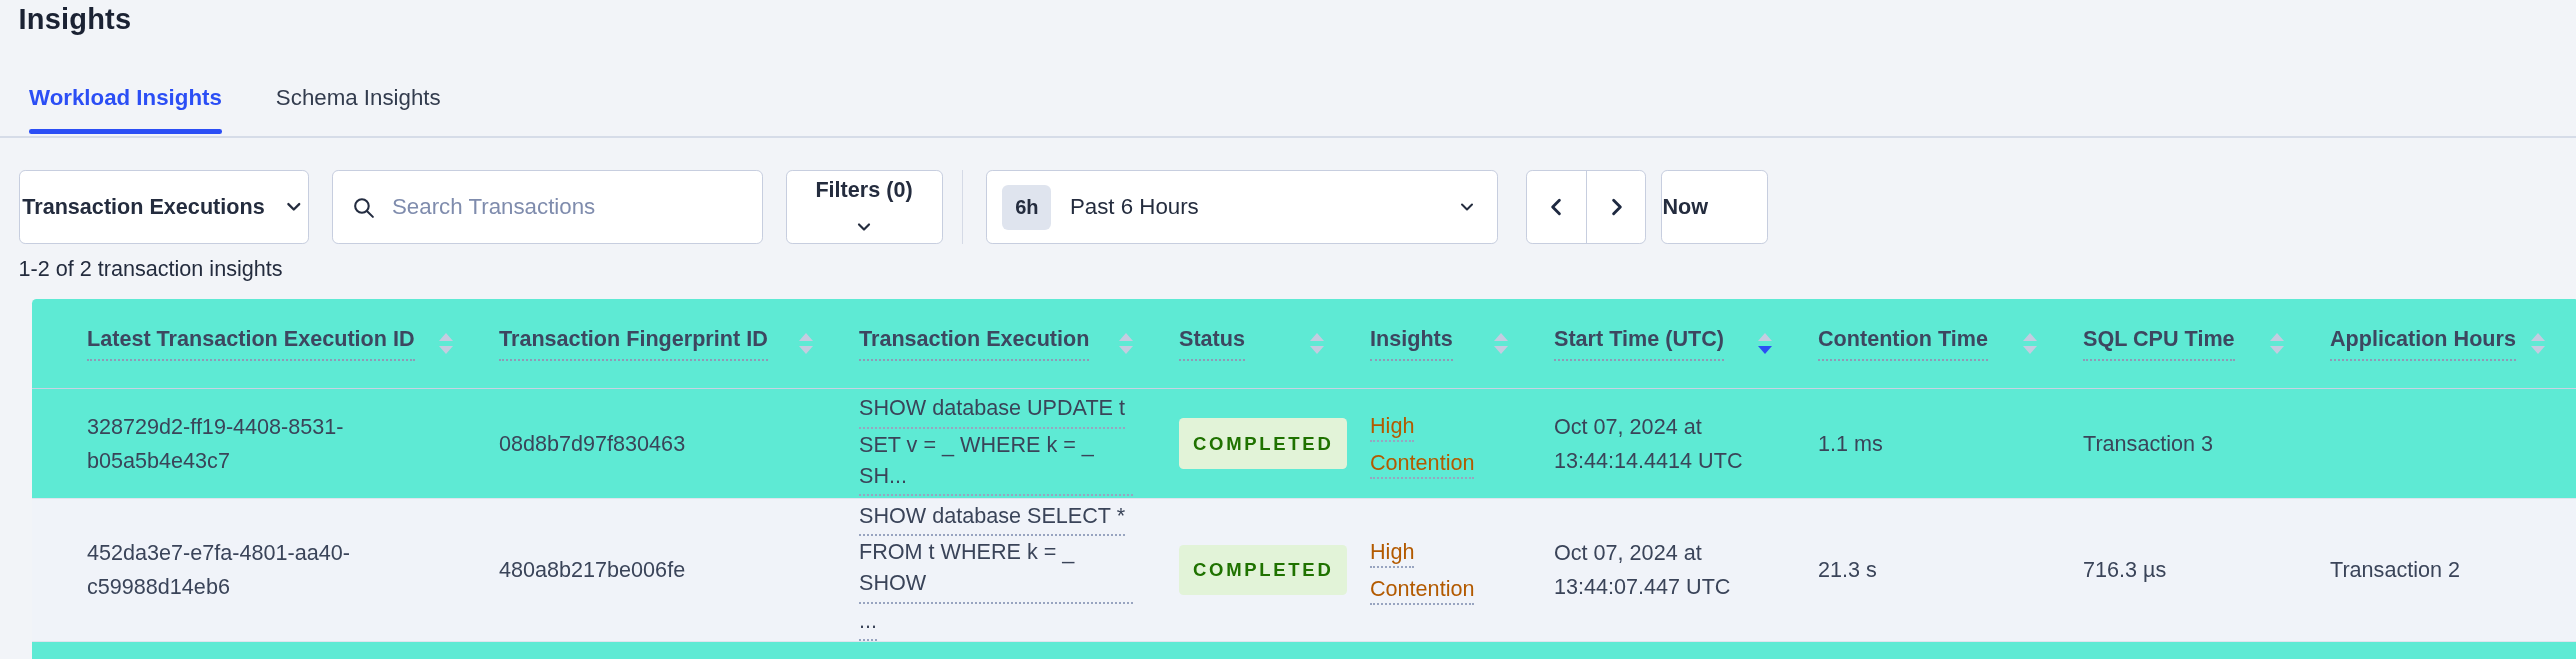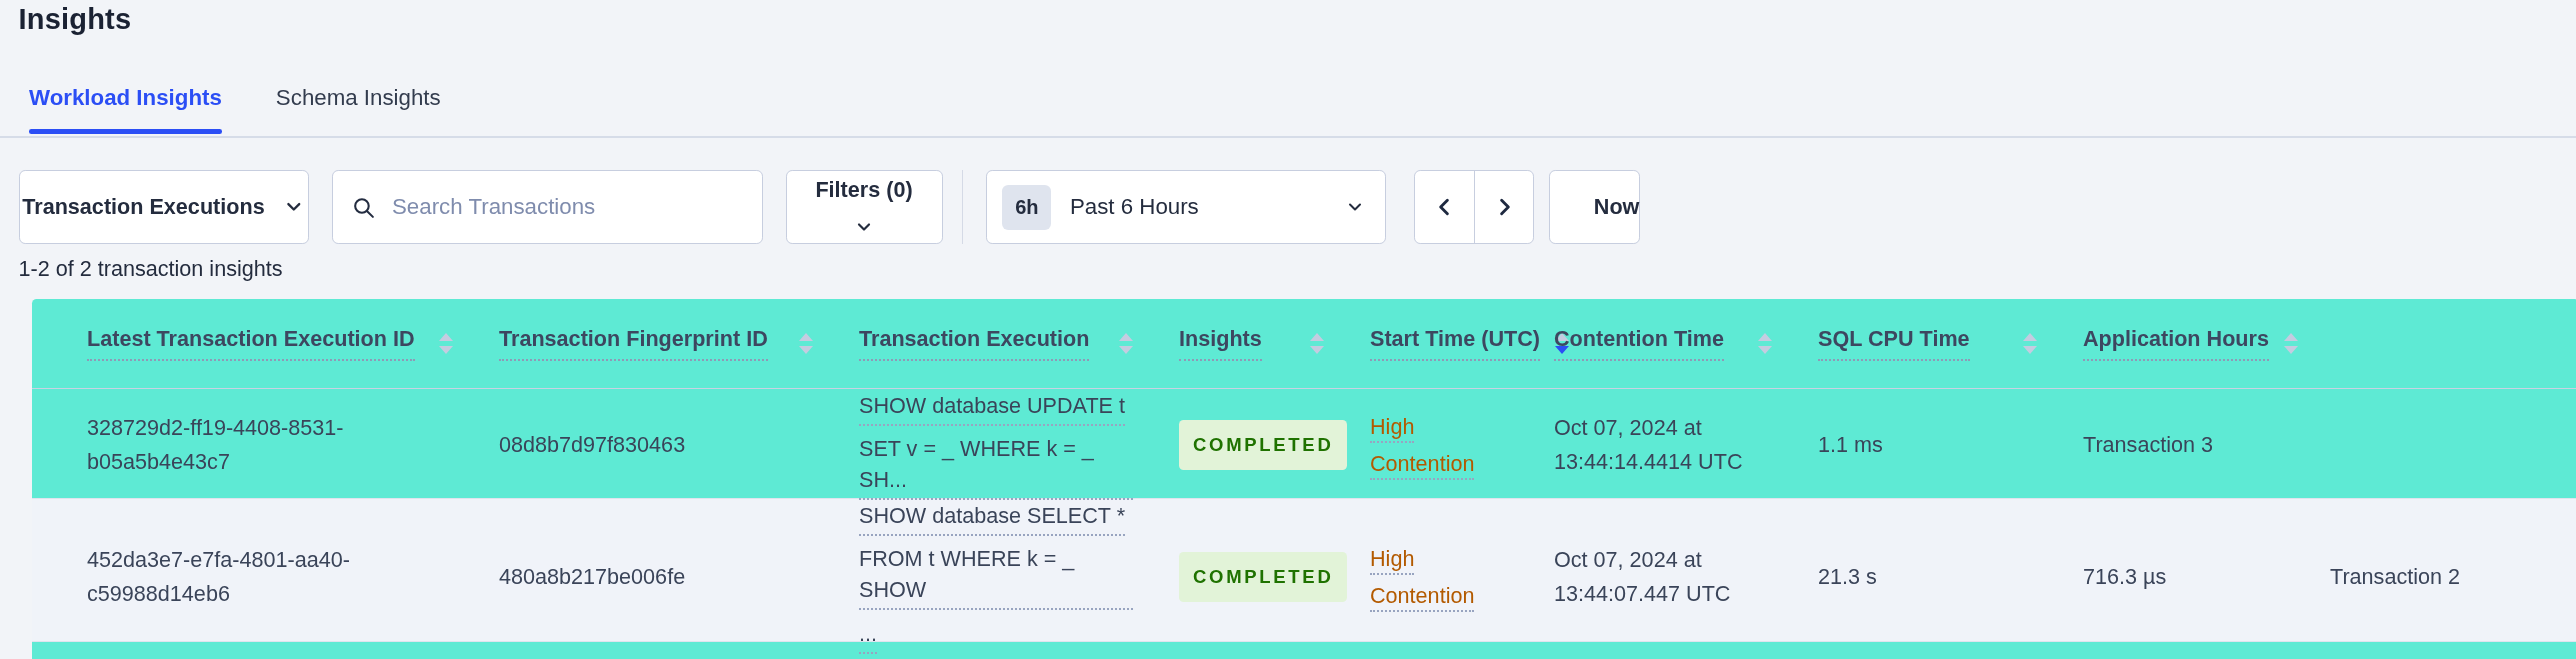--- a/index.html
+++ b/index.html
@@ -41,35 +41,35 @@
     display:flex; align-items:center; padding:0 18.5px; gap:14px;
   }
   .search-box input {
     border:none; outline:none; flex:1; font-size:22.3px; color:#242c3e; background:transparent;
     font-family:"Liberation Sans", sans-serif;
   }
   .search-box input::placeholder { color:#7f8cad; }
   .btn-filters { margin-left:23px; width:157px; justify-content:center; font-weight:600; gap:14px;flex-direction:column; }
   .v-divider { width:1.5px; background:#d5dae6; margin-left:19px; align-self:stretch; }
   .time-picker {
-    margin-left:23px; width:400px; background:#fff; border:1.5px solid #c7cedf; border-radius:6.2px;
+    margin-left:23px; width:512px; background:#fff; border:1.5px solid #c7cedf; border-radius:6.2px;
     display:flex; align-items:center; padding:0 20px 0 15.4px; cursor:pointer;
   }
   .time-chip {
     background:#dfe4ee; border-radius:6.2px; min-width:49px; height:45px;
     display:flex; align-items:center; justify-content:center;
     font-size:20px; font-weight:700; color:#242c3e;
   }
   .time-label { margin-left:18.5px; font-size:22.3px; color:#242c3e; flex:1; }
   .range-group {
     margin-left:28px; display:flex; background:#fff; border:1.5px solid #c7cedf; border-radius:6.2px; overflow:hidden;
   }
   .range-btn { width:59px; display:flex; align-items:center; justify-content:center; cursor:pointer; }
   .range-btn + .range-btn { border-left:1.5px solid #c7cedf; }
-  .btn-now { margin-left:15.4px; width:91px; justify-content:flex-end; font-weight:600; }
+  .btn-now { margin-left:15.4px; width:107px; justify-content:flex-start; font-weight:600; }
   
   .summary { position:absolute; left:18.5px; top:256px; font-size:21.6px; color:#242c3e; }
   
   .card {
     position:absolute; left:32px; top:299px; width:2547px; height:361px;
     background:#5eead4; border-radius:4.6px 4.6px 0 0; overflow:hidden;
   }
   .grid-row { display:grid; grid-template-columns:467px 360px 320px 191px 184px 264px 265px 247px 249px; }
   .th, .td { padding-right:46px; }
   .th:first-child, .td:first-child { padding-left:55px; }
@@ -86,21 +86,21 @@
   .th.sorted-desc .sort .dn { border-top-color:#2b4ef5; }
   .tr { align-items:center; }
   .tr-1 { height:110px; border-bottom:1.5px solid #dfe4ee; }
   .tr-2 { height:143px; background:#f0f3f9; border-bottom:1.5px solid #dfe4ee; }
   .td { display:flex; align-items:center; font-size:21.6px; color:#3a4459; line-height:34px; }
   .td-wrap { overflow-wrap:anywhere; }
   .lnk {
     color:#3a4459; border-bottom:2.3px dotted #98a4c0; padding-bottom:3.1px; cursor:pointer;
     line-height:31px; display:inline-block;
   }
-  .exec-line + .exec-line { margin-top:7px; }
+  .exec-line + .exec-line { }
   .badge {
     display:inline-block; background:#e2f3d8; color:#1f7200;
     font-size:18.5px; font-weight:700; letter-spacing:2.7px;
     padding:8.5px 14px 7.7px; border-radius:4.6px; white-space:nowrap;
   }
   .insight-lnk {
     color:#b35a00; border-bottom:2.3px dotted #98a4c0; padding-bottom:2.3px; cursor:pointer;
     display:inline; line-height:37px;
   }
   .insight-box { max-width:136px; }
@@ -202,20 +202,27 @@
         </span>
     </div>
     <div class="th">
       <span class="th-label">Transaction Execution</span>
       <span class="sort">
           <i class="up"></i>
           <i class="dn"></i>
         </span>
     </div>
     <div class="th">
+      <span class="th-label">Status</span>
+      <span class="sort">
+          <i class="up"></i>
+          <i class="dn"></i>
+        </span>
+    </div>
+    <div class="th">
       <span class="th-label">Insights</span>
       <span class="sort">
           <i class="up"></i>
           <i class="dn"></i>
         </span>
     </div>
     <div class="th sorted-desc">
       <span class="th-label">Start Time (UTC)</span>
       <span class="sort">
           <i class="up"></i>

